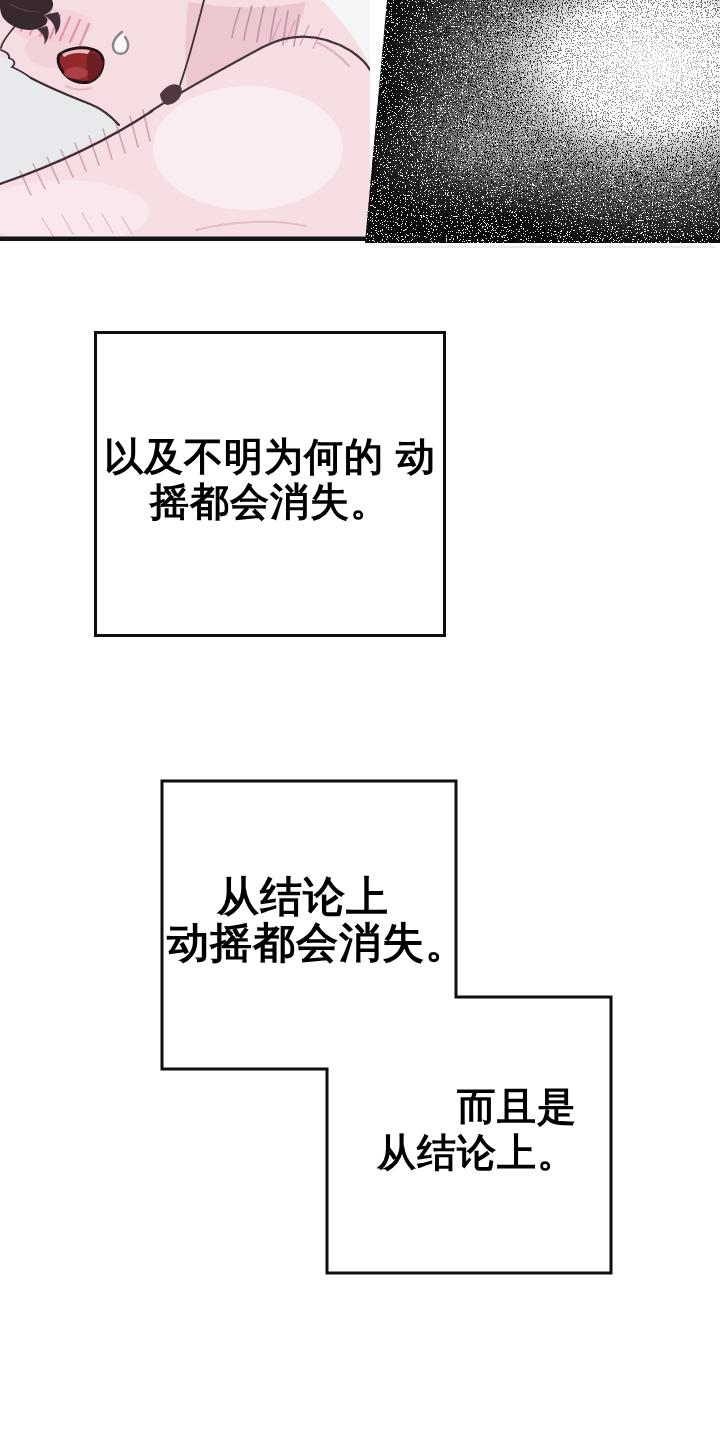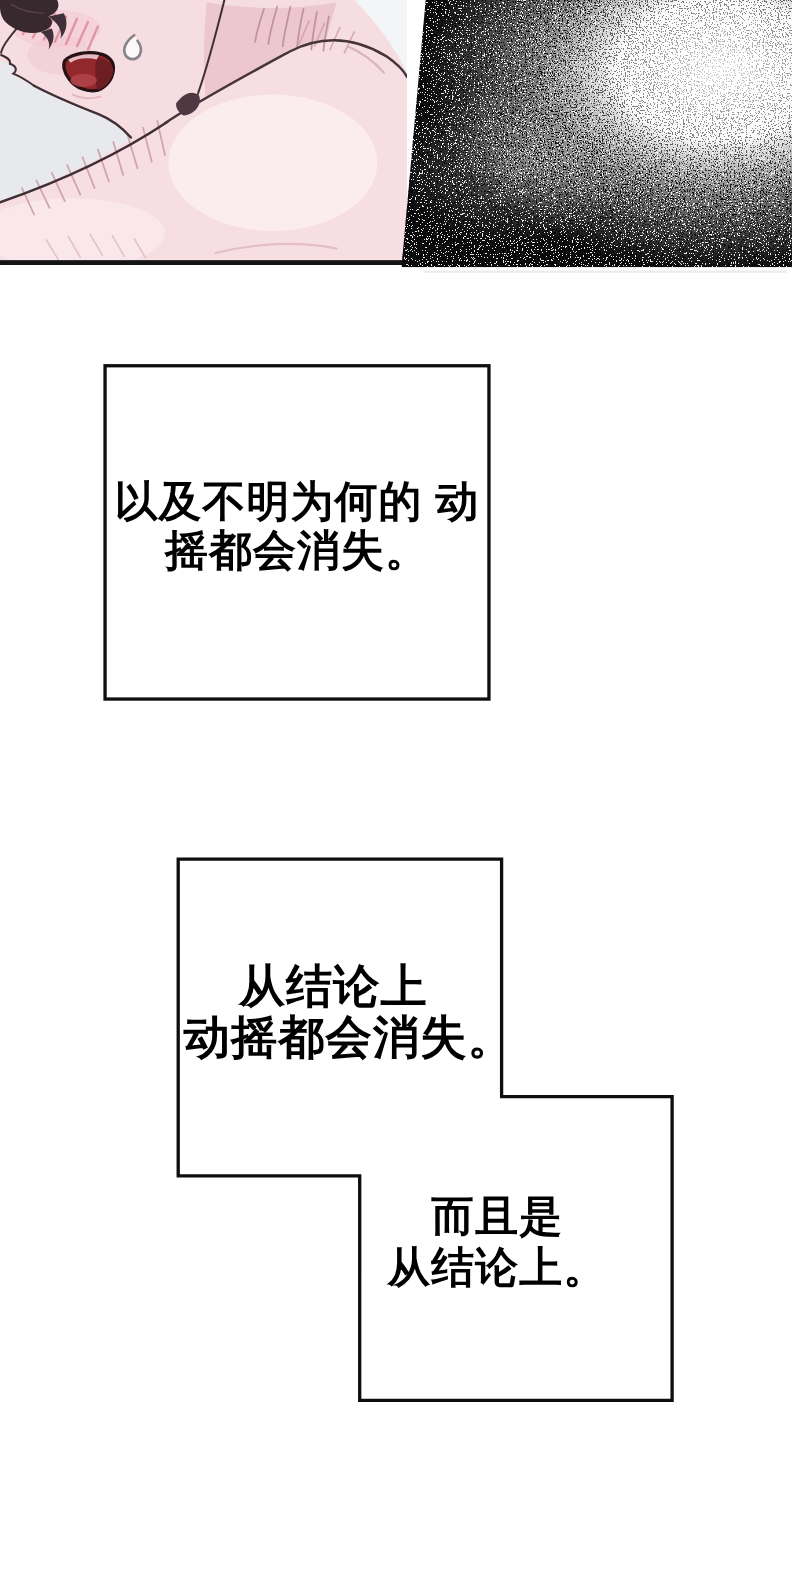--- a/index.html
+++ b/index.html
@@ -12,21 +12,21 @@
   .panel-underline{position:absolute;left:385px;top:246px;width:330px;height:2px;background:#ececf0;}
   .caption{position:absolute;color:#000;font-weight:700;text-align:center;letter-spacing:1px;}
   .caption .cap-line{display:block;white-space:nowrap;}
   .speech-box-1{position:absolute;left:94px;top:331px;width:352px;height:306px;
         box-sizing:border-box;background:#ffffff;border:3px solid #0e0e0e;
         display:flex;align-items:center;justify-content:center;}
   .speech-box-1 .caption-inner{position:relative;top:-5px;font-size:39px;line-height:45px;
         color:#000;font-weight:700;text-align:center;letter-spacing:1px;}
   .stepped-box{position:absolute;left:159px;top:778px;width:456px;height:500px;}
   .cap2{left:167px;top:874px;width:272px;font-size:42px;line-height:46px;}
-  .cap3{left:327px;top:1084px;width:250px;font-size:39px;line-height:46px;}
+  .cap3{left:327px;top:1084px;width:250px;font-size:39px;line-height:46px;text-align:right;}
 </style>
 </head>
 <body>
 
 <div class="page">
 
   <div class="art-panel">
     <svg viewBox="0 0 370 241" preserveAspectRatio="none">
       <defs>
         <linearGradient id="bgGrad" x1="0" y1="0" x2="0.8" y2="1">

